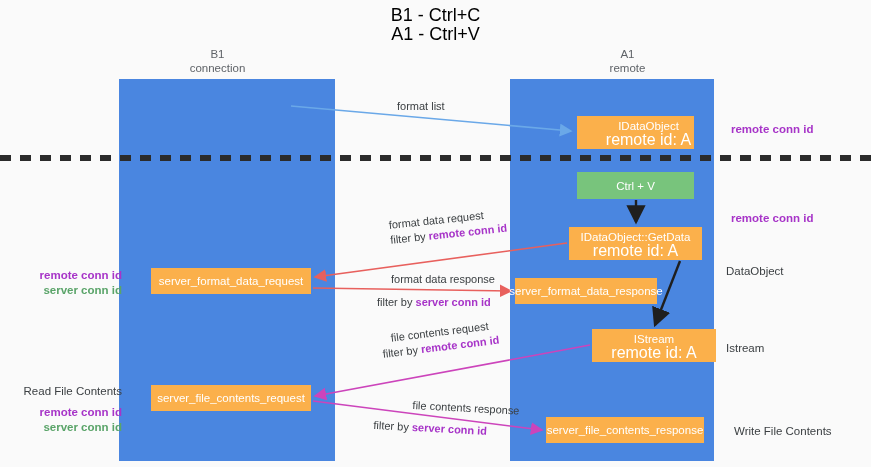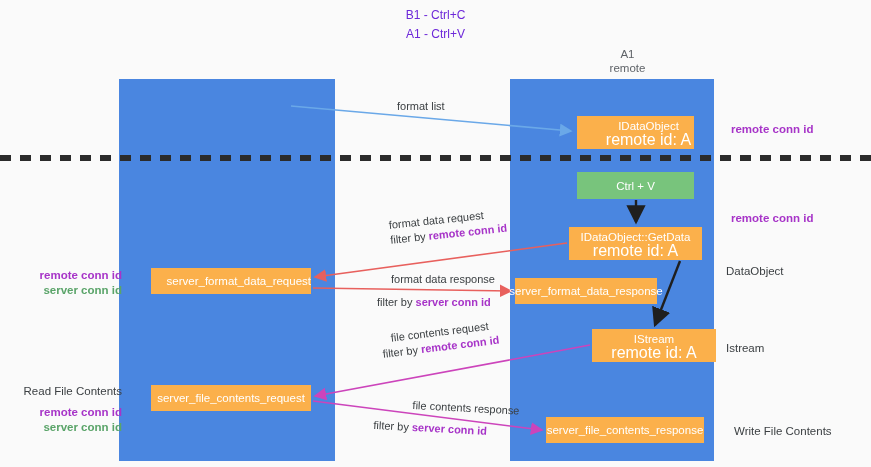--- a/index.html
+++ b/index.html
@@ -7,21 +7,21 @@
     width:871px;height:467px;
     background:#fafafa;
     font-family:"Liberation Sans", sans-serif;
     color:#3c4043;
     overflow:hidden;
   }
   #stage{position:relative;width:871px;height:467px;}
 
   .title{
     position:absolute;left:0;right:0;top:6px;
-    text-align:center;font-size:12px;line-height:19px;color:#6d28d9;
+    text-align:center;font-size:18px;line-height:19px;color:#000000;
   }
 
   .colhead{
     position:absolute;text-align:center;font-size:11.5px;line-height:14px;color:#5f6368;
   }
   #head-b1{left:150px;top:47px;width:135px;}
   #head-a1{left:540px;top:47px;width:175px;}
 
   .lane{position:absolute;background:#4a86e0;}
   #lane-b1{left:119px;top:79px;width:216px;height:382px;}
@@ -33,21 +33,21 @@
     color:#fff;font-size:11.5px;line-height:14px;text-align:center;
   }
   .node.green{background:#78c47c;}
   .node.orange{background:#fbb04b;}
   .node .l2{font-size:16px;}
 
   #n-ctrlc{left:161px;top:95px;width:129px;height:27px;}
   #n-idataobject{left:577px;top:116px;width:117px;height:33px;padding-left:26px;}
   #n-ctrlv{left:577px;top:172px;width:117px;height:27px;}
   #n-getdata{left:569px;top:227px;width:133px;height:33px;}
-  #n-fmtreq{left:151px;top:268px;width:160px;height:26px;align-items:flex-end;}
+  #n-fmtreq{left:151px;top:268px;width:160px;height:26px;}
   #n-fmtresp{left:515px;top:278px;width:142px;height:26px;}
   #n-istream{left:592px;top:329px;width:124px;height:33px;}
   #n-filereq{left:151px;top:385px;width:160px;height:26px;}
   #n-fileresp{left:546px;top:417px;width:158px;height:26px;}
 
   .sidelabel{position:absolute;font-size:11.5px;line-height:15px;}
   .purple{color:#a734c8;font-weight:bold;}
   .green-t{color:#5aa469;font-weight:bold;}
   .plain{color:#3c4043;}
 
@@ -79,20 +79,24 @@
 </head>
 <body>
 
 <div id="stage">
 
   <div class="title">
     <div>B1 - Ctrl+C</div>
     <div>A1 - Ctrl+V</div>
   </div>
 
+  <div class="colhead" id="head-b1">
+    <div>B1</div>
+    <div>connection</div>
+  </div>
   <div class="colhead" id="head-a1">
     <div>A1</div>
     <div>remote</div>
   </div>
 
   <div class="lane" id="lane-b1"></div>
   <div class="lane" id="lane-a1"></div>
 
   <svg id="edges">
     <defs>

